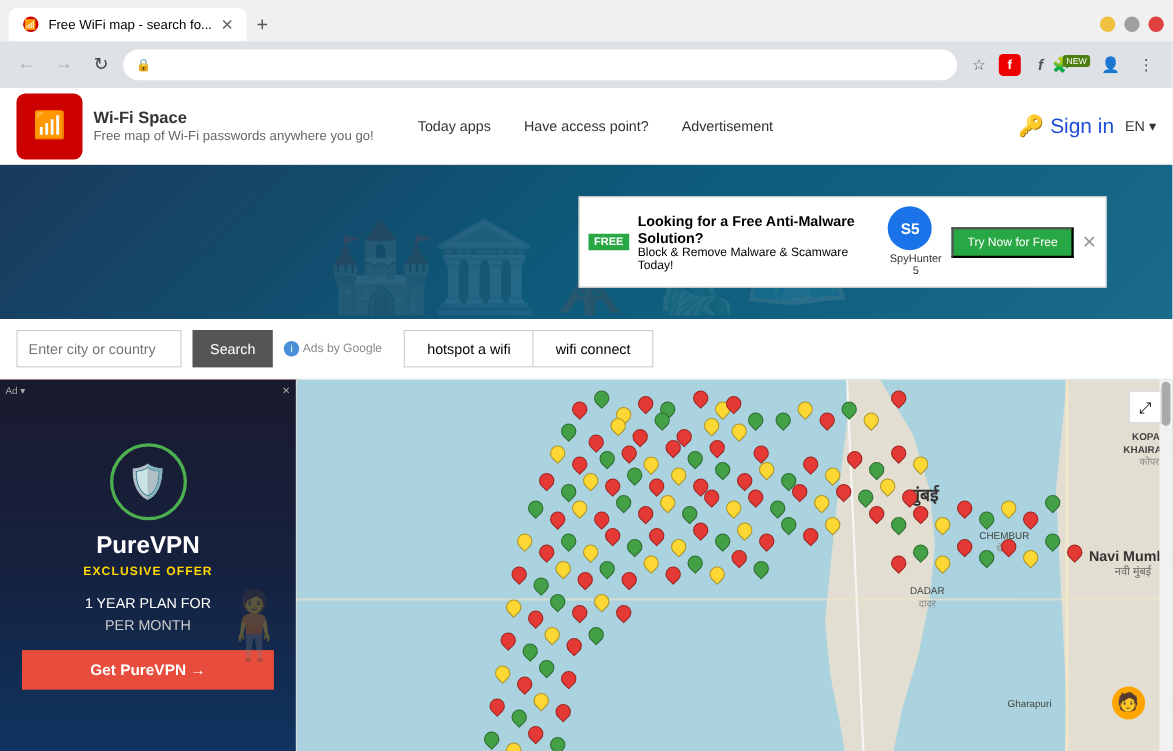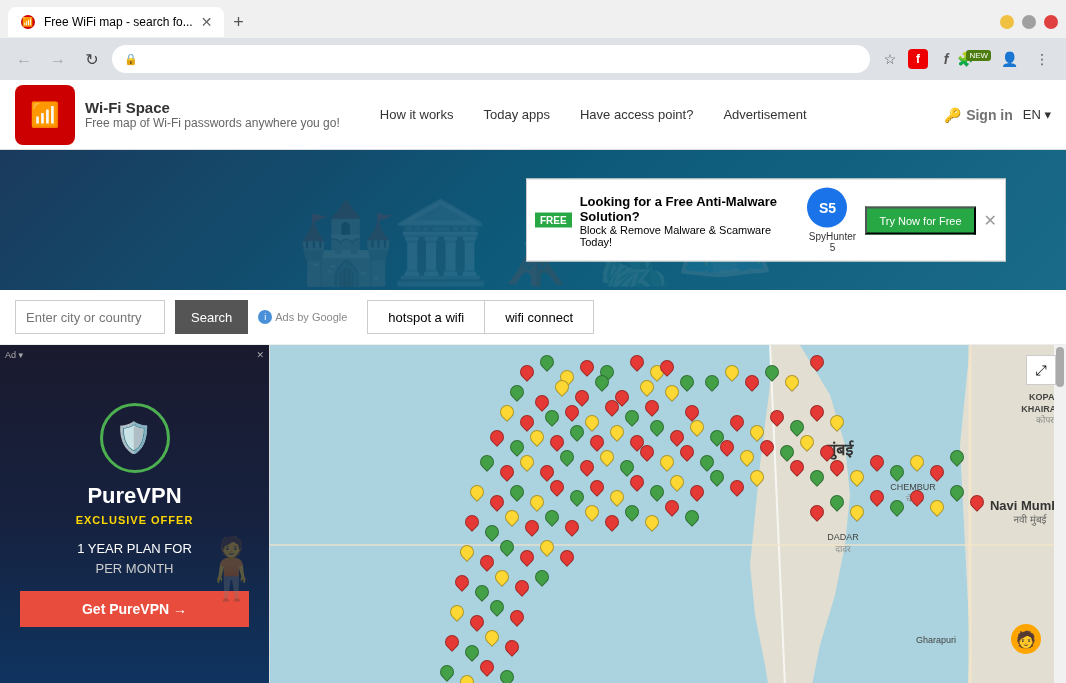--- a/index.html
+++ b/index.html
@@ -35,21 +35,21 @@
     
     .top-nav { display: flex; align-items: center; background: white; border-bottom: 1px solid #ddd; padding: 0; height: 70px; }
     .logo-area { display: flex; align-items: center; padding: 0 15px; gap: 10px; }
     .logo-icon { width: 60px; height: 60px; background: #cc0000; border-radius: 8px; display: flex; align-items: center; justify-content: center; }
     .logo-wifi { color: white; font-size: 24px; }
     .logo-text h2 { font-size: 15px; font-weight: bold; color: #333; }
     .logo-text p { font-size: 12px; color: #666; }
     .nav-links { display: flex; align-items: center; gap: 0; margin-left: 10px; }
     .nav-link { padding: 10px 15px; font-size: 13px; color: #333; cursor: pointer; text-decoration: none; }
     .nav-right { margin-left: auto; display: flex; align-items: center; gap: 10px; padding-right: 15px; }
-    .sign-in { font-size: 14px; color: #737373; cursor: pointer; font-weight: bold; }
+    .sign-in { font-size: 19px; color: #1d4ed8; cursor: pointer; }
     .lang-select { font-size: 13px; color: #333; cursor: pointer; }
 
     
     .hero { position: relative; background: linear-gradient(135deg, #1a3a5c 0%, #0d5a7a 50%, #1a6a8a 100%); height: 140px; overflow: hidden; display: flex; align-items: center; justify-content: center; }
     .hero-bg { position: absolute; inset: 0; display: flex; align-items: flex-end; justify-content: center; opacity: 0.3; }
     .hero-silhouette { color: rgba(255,255,255,0.4); font-size: 80px; letter-spacing: -5px; }
     .ad-banner { position: absolute; right: 60px; top: 50%; transform: translateY(-50%); background: white; border: 1px solid #ccc; padding: 8px; width: 480px; display: flex; align-items: center; gap: 8px; font-size: 11px; }
     .ad-free-badge { background: #28a745; color: white; padding: 2px 5px; font-size: 10px; font-weight: bold; }
     .ad-text { flex: 1; }
     .ad-text strong { font-size: 13px; display: block; }
@@ -147,21 +147,20 @@
     <div class="logo-area">
       <div class="logo-icon">
         <span class="logo-wifi">📶</span>
       </div>
       <div class="logo-text">
         <h2>Wi-Fi Space</h2>
         <p>Free map of Wi-Fi passwords anywhere you go!</p>
       </div>
     </div>
     <div class="nav-links">
-      <a class="nav-link">How it works</a>
       <a class="nav-link">Today apps</a>
       <a class="nav-link">Have access point?</a>
       <a class="nav-link">Advertisement</a>
     </div>
     <div class="nav-right">
       <span class="sign-in">🔑 <span>Sign in</span></span>
       <span class="lang-select"><span>EN</span> ▾</span>
     </div>
   </div>
 

